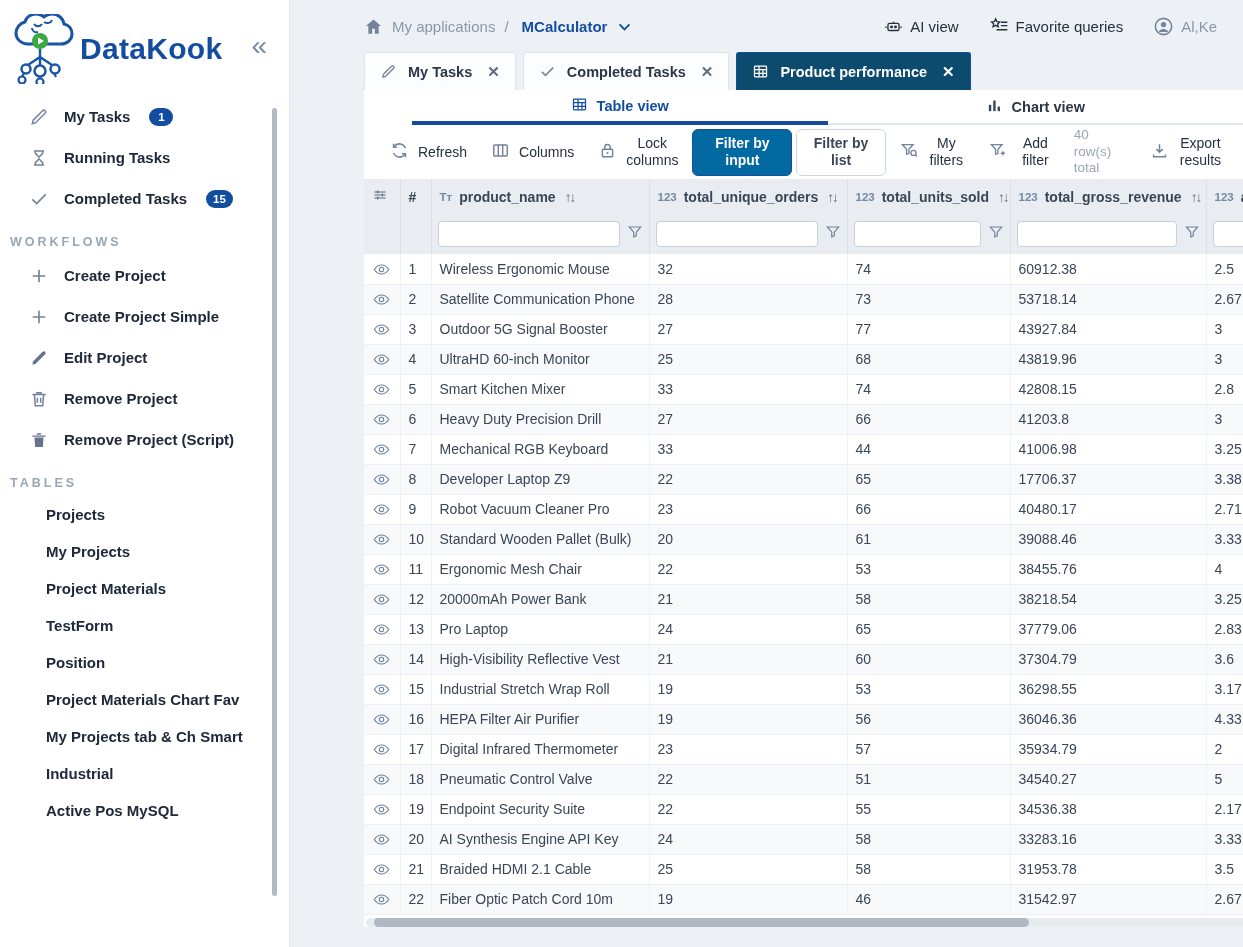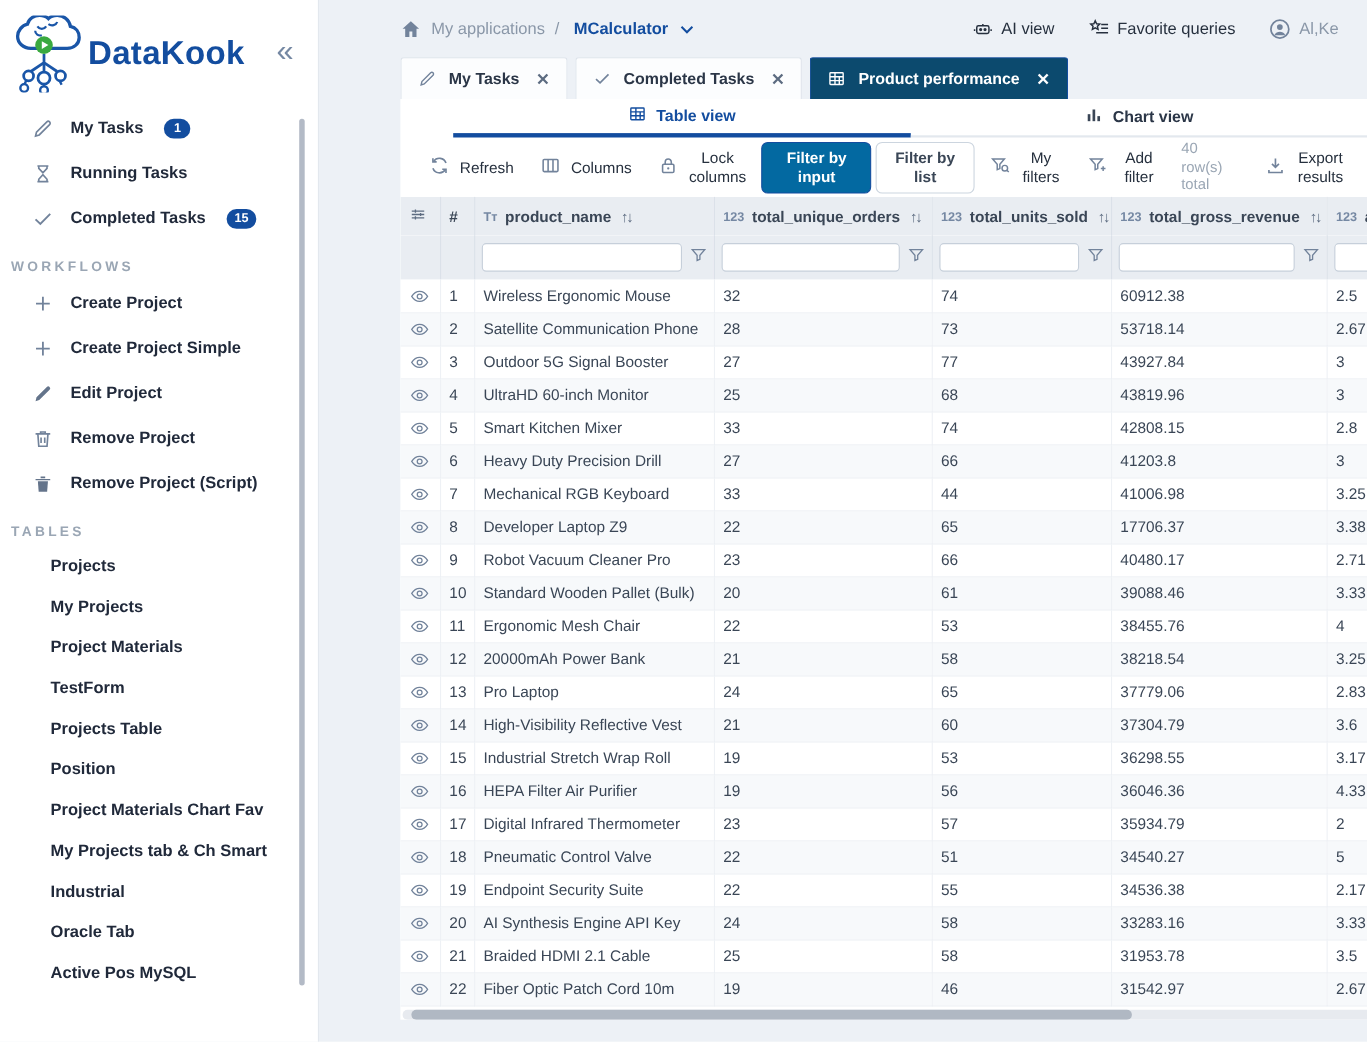--- a/index.html
+++ b/index.html
@@ -173,36 +173,30 @@
         <div class="side-item no-icon">
           <span>My Projects</span>
         </div>
         <div class="side-item no-icon">
           <span>Project Materials</span>
         </div>
         <div class="side-item no-icon">
           <span>TestForm</span>
         </div>
         <div class="side-item no-icon">
-          <span>Projects Table</span>
-        </div>
-        <div class="side-item no-icon">
           <span>Position</span>
         </div>
         <div class="side-item no-icon">
           <span>Project Materials Chart Fav</span>
         </div>
         <div class="side-item no-icon">
           <span>My Projects tab &amp; Ch Smart</span>
         </div>
         <div class="side-item no-icon">
           <span>Industrial</span>
-        </div>
-        <div class="side-item no-icon">
-          <span>Oracle Tab</span>
         </div>
         <div class="side-item no-icon">
           <span>Active Pos MySQL</span>
         </div>
         <div class="side-item no-icon"></div>
       </div>
     <div class="side-scrollbar"></div>
   </aside>
 
   <main class="main">

